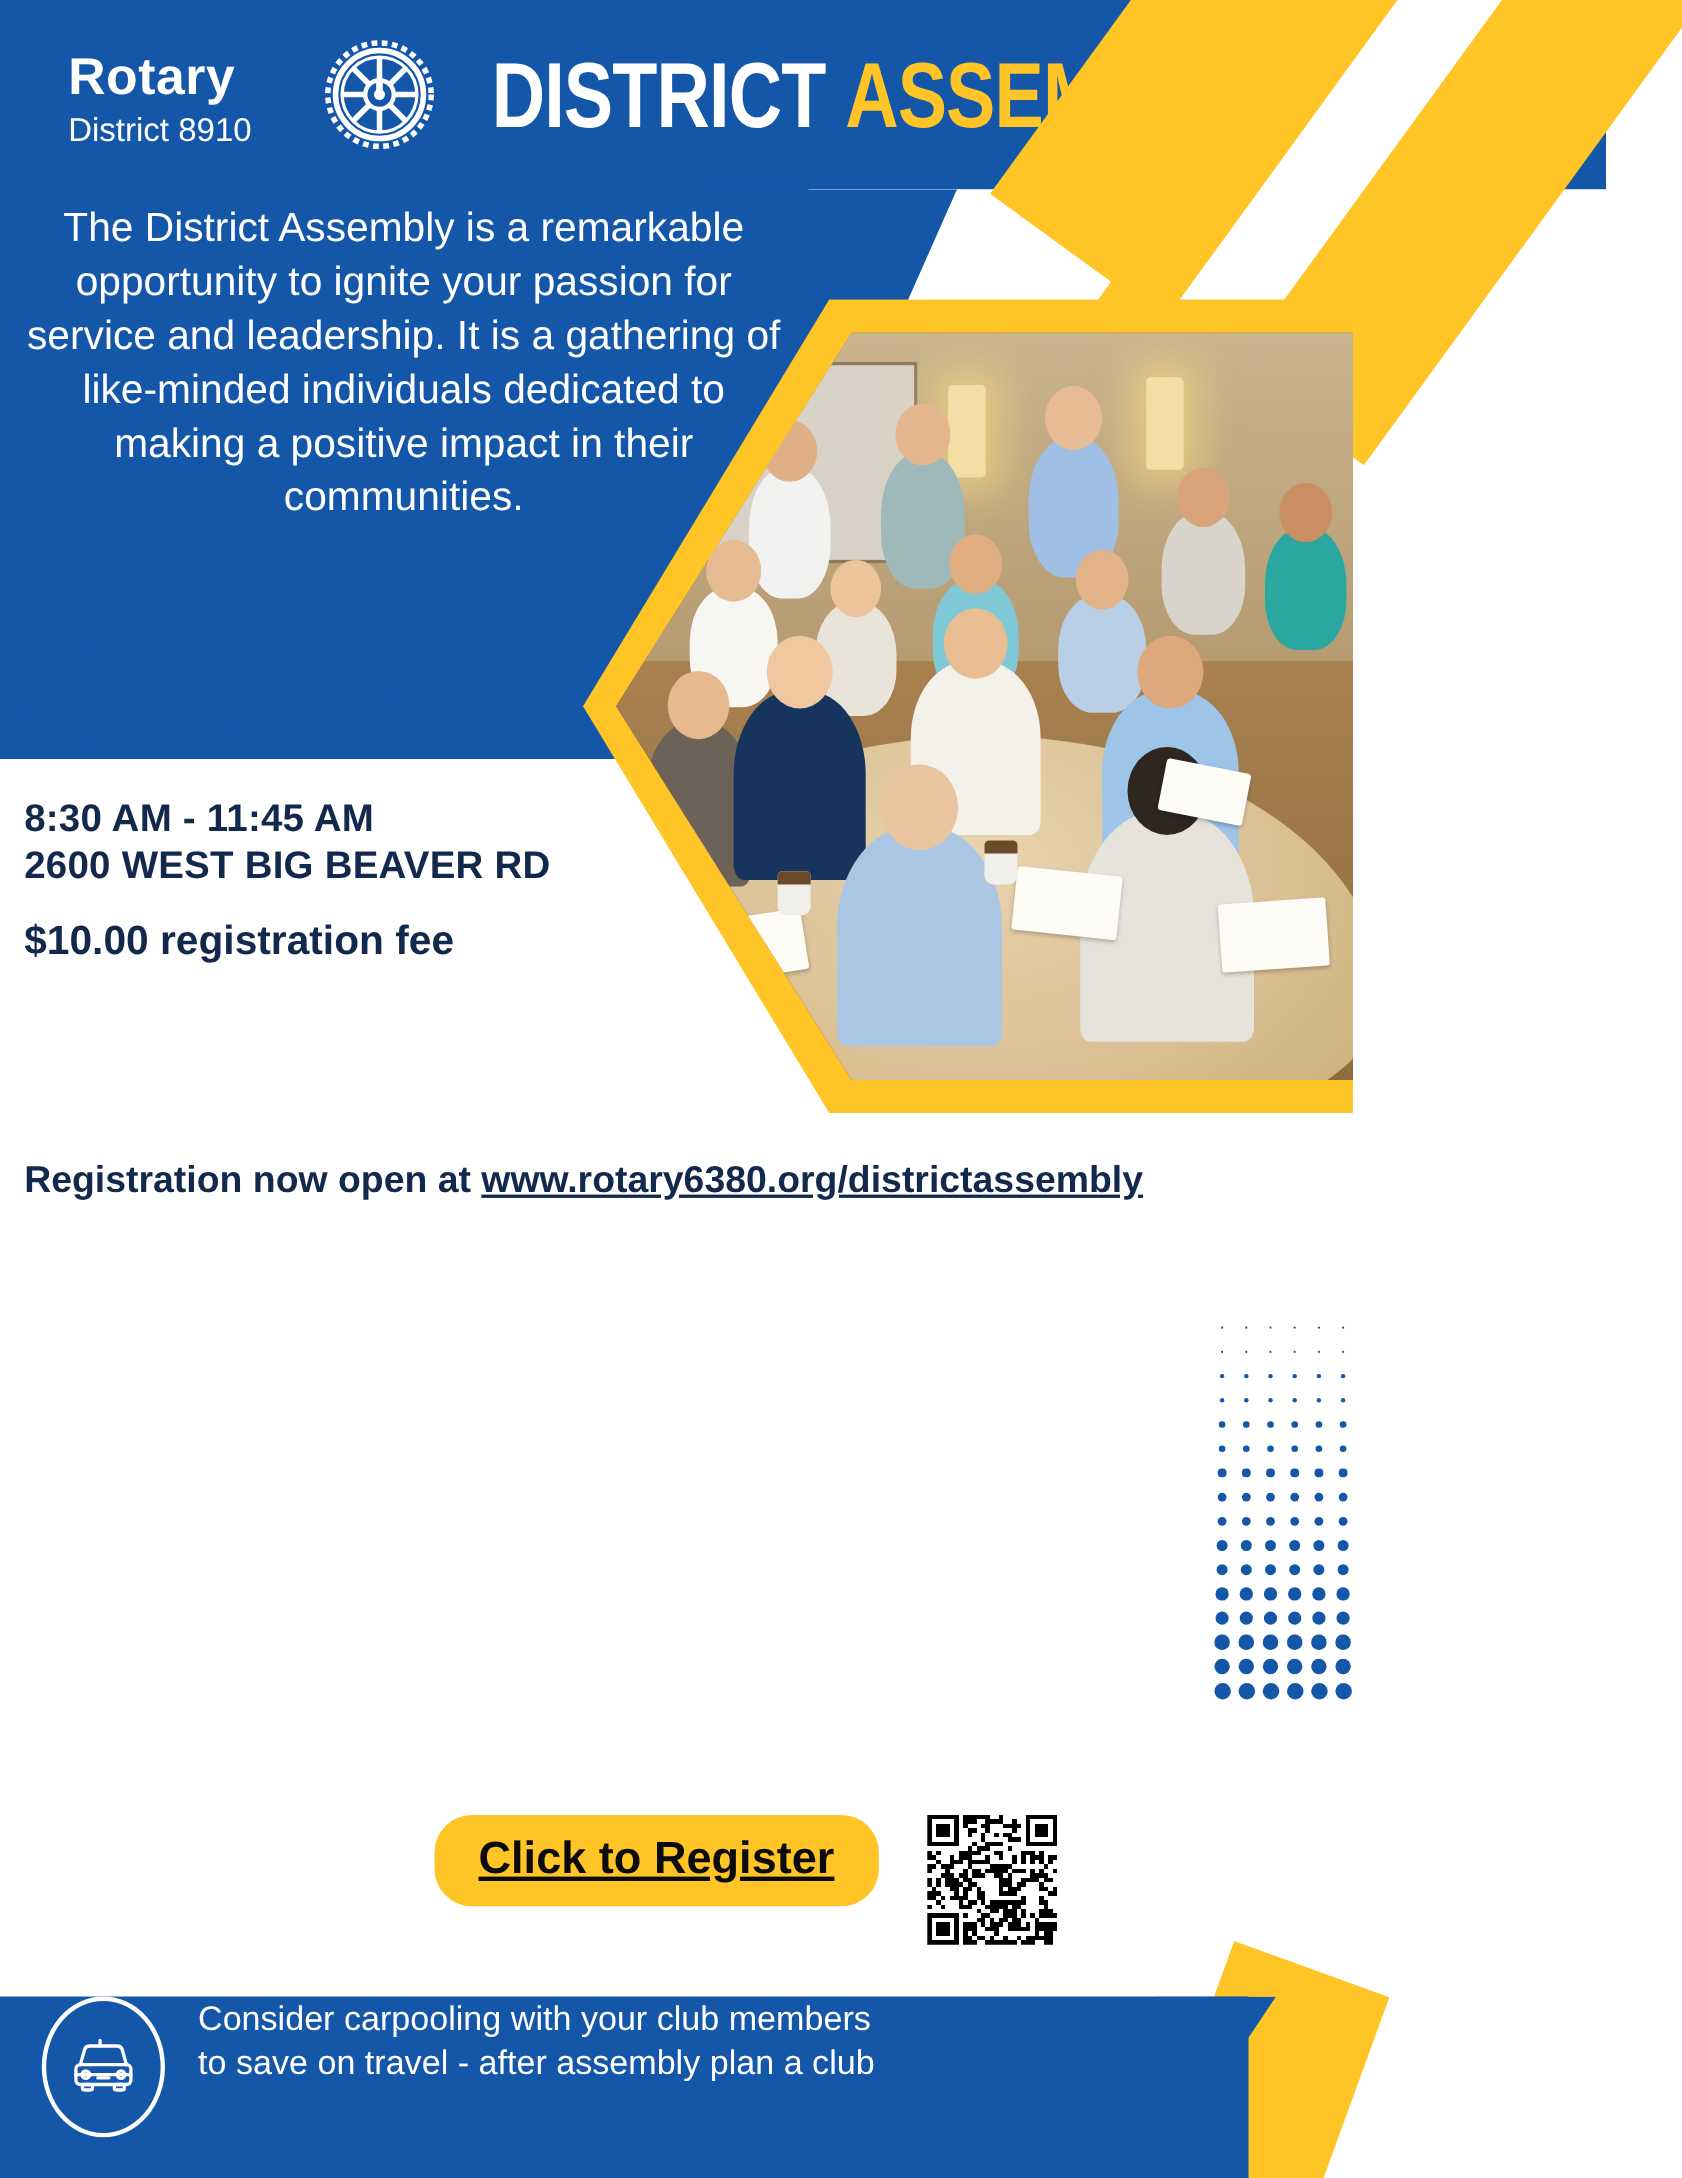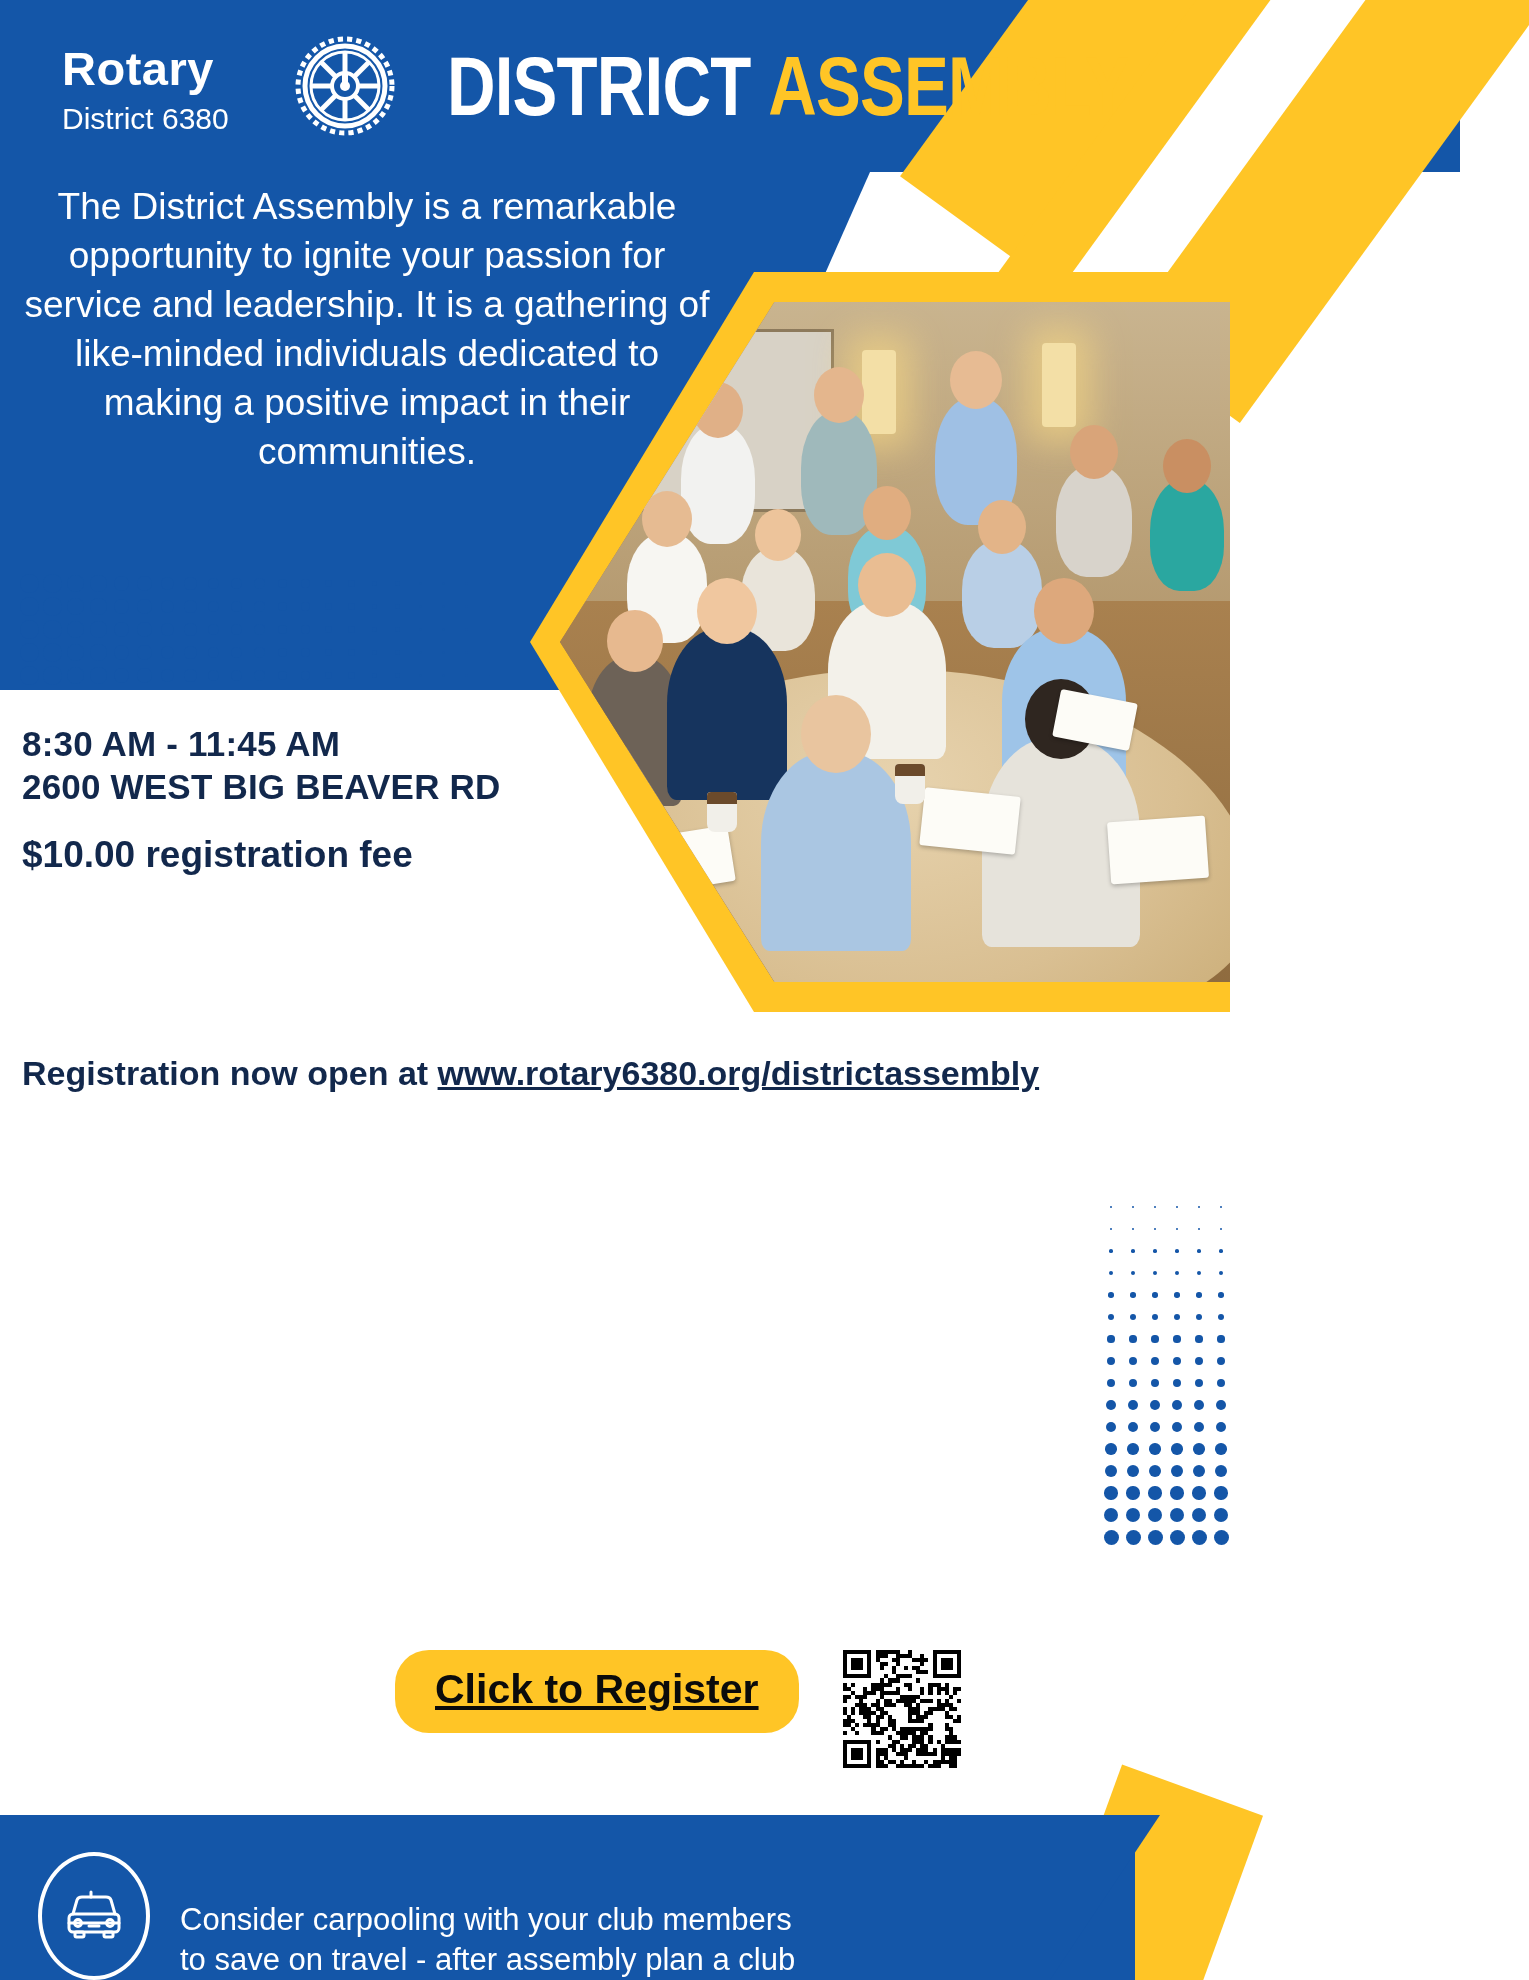--- a/index.html
+++ b/index.html
@@ -151,21 +151,21 @@
   .footer-diag{
     position:absolute;left:1050px;bottom:0;width:200px;height:165px;background:#1456A8;z-index:6;
     clip-path:polygon(0 0, 55% 0, 0 100%);
   }
   .footer-yellow{
     position:absolute;left:1040px;bottom:-10px;width:150px;height:240px;background:#FFC526;z-index:5;
     transform:rotate(20deg);transform-origin:bottom left;
   }
   .footer-inner{
     position:absolute;left:0;bottom:0;width:1135px;height:165px;z-index:9;
-    display:flex;align-items:flex-end;
+    display:flex;align-items:flex-start;
   }
   .car-badge{
     margin-left:38px;width:104px;height:120px;border:4px solid #ffffff;border-radius:50%;
     display:flex;align-items:center;justify-content:center;flex:0 0 auto;
   }
   .footer-text{
     margin-left:30px;color:#ffffff;font-size:31px;line-height:40px;
   }
 </style>
 </head>
@@ -177,21 +177,21 @@
   <div class="top-blue-wide"></div>
   <div class="blue-diag"></div>
 
   <div class="yellow-stripe"></div>
   <div class="white-stripe"></div>
   <div class="yellow-stripe2"></div>
 
   <div class="header">
     <div class="rotary-lockup">
       <div class="rotary-word">Rotary</div>
-      <div class="rotary-district">District 6380</div>
+      <div class="rotary-district">District 8910</div>
     </div>
 
     <svg class="wheel" viewBox="0 0 100 100">
       <g fill="#ffffff">
         <g>
           <circle cx="50" cy="50" r="47" fill="none" stroke="#ffffff" stroke-width="5" stroke-dasharray="5.2 4.1"></circle>
         </g>
         <circle cx="50" cy="50" r="40" fill="none" stroke="#ffffff" stroke-width="5"></circle>
         <circle cx="50" cy="50" r="36" fill="#1456A8"></circle>
         <circle cx="50" cy="50" r="34" fill="none" stroke="#ffffff" stroke-width="3"></circle>

